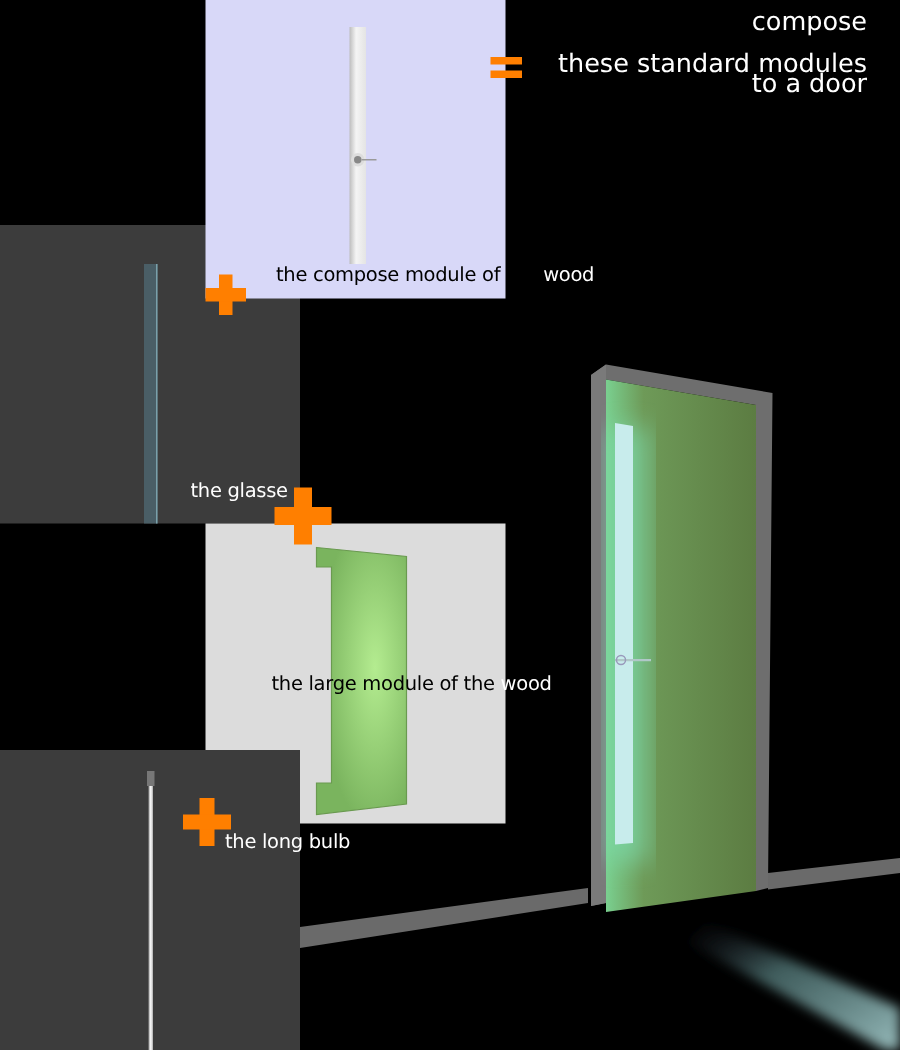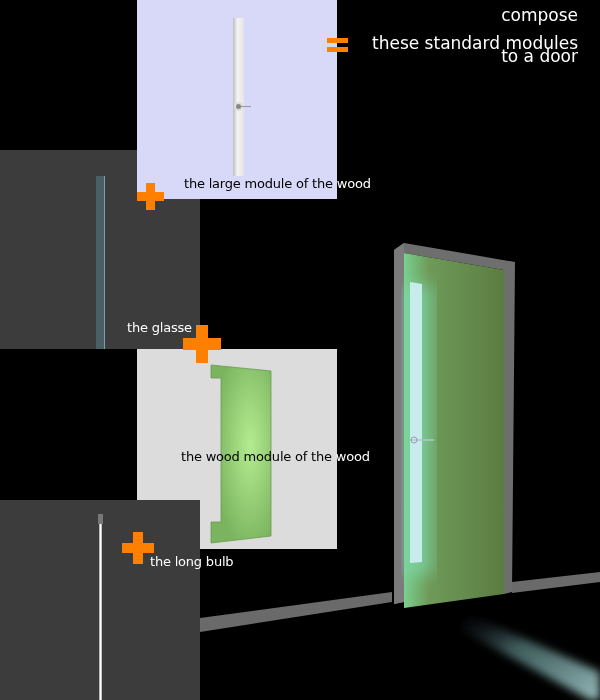--- a/index.html
+++ b/index.html
@@ -74,25 +74,25 @@
 
   <polygon points="410,282 422,284 422,562 410,563" fill="#c8ecec"></polygon>
 
   <line x1="410" y1="440" x2="434" y2="440" stroke="#b0c8c8" stroke-width="1.5"></line>
   <circle cx="414" cy="440" r="3" fill="none" stroke="#99b" stroke-width="1"></circle>
 
   <polygon points="458,628 470,615 600,672 600,700 590,700" fill="url(#beam)" filter="url(#blur)"></polygon>
 </svg>
 
 <div class="label" style="left:184px;top:176px;">
-  <span style="color:#000">the large module of the </span><span style="color:#fff">wood</span>
+  <span style="color:#000">the compose module of the </span><span style="color:#fff">wood</span>
 </div>
 <div class="label" style="left:127px;top:320px;color:#fff;">the glasse</div>
 <div class="label" style="left:181px;top:449px;">
-  <span style="color:#000">the wood module of the </span><span style="color:#fff">wood</span>
+  <span style="color:#000">the large module of the </span><span style="color:#fff">wood</span>
 </div>
 <div class="label" style="left:150px;top:554px;color:#fff;">the long bulb</div>
 
 <div class="plus" style="left:137px;top:183px;width:27px;height:27px;">
   <span style="position:absolute;left:9px;top:0;width:9px;height:27px;background:#ff7f00;"></span>
   <span style="position:absolute;left:0;top:9px;width:27px;height:9px;background:#ff7f00;"></span>
 </div>
 <div class="plus" style="left:183px;top:325px;width:38px;height:38px;">
   <span style="position:absolute;left:13px;top:0;width:12px;height:38px;background:#ff7f00;"></span>
   <span style="position:absolute;left:0;top:13px;width:38px;height:12px;background:#ff7f00;"></span>

